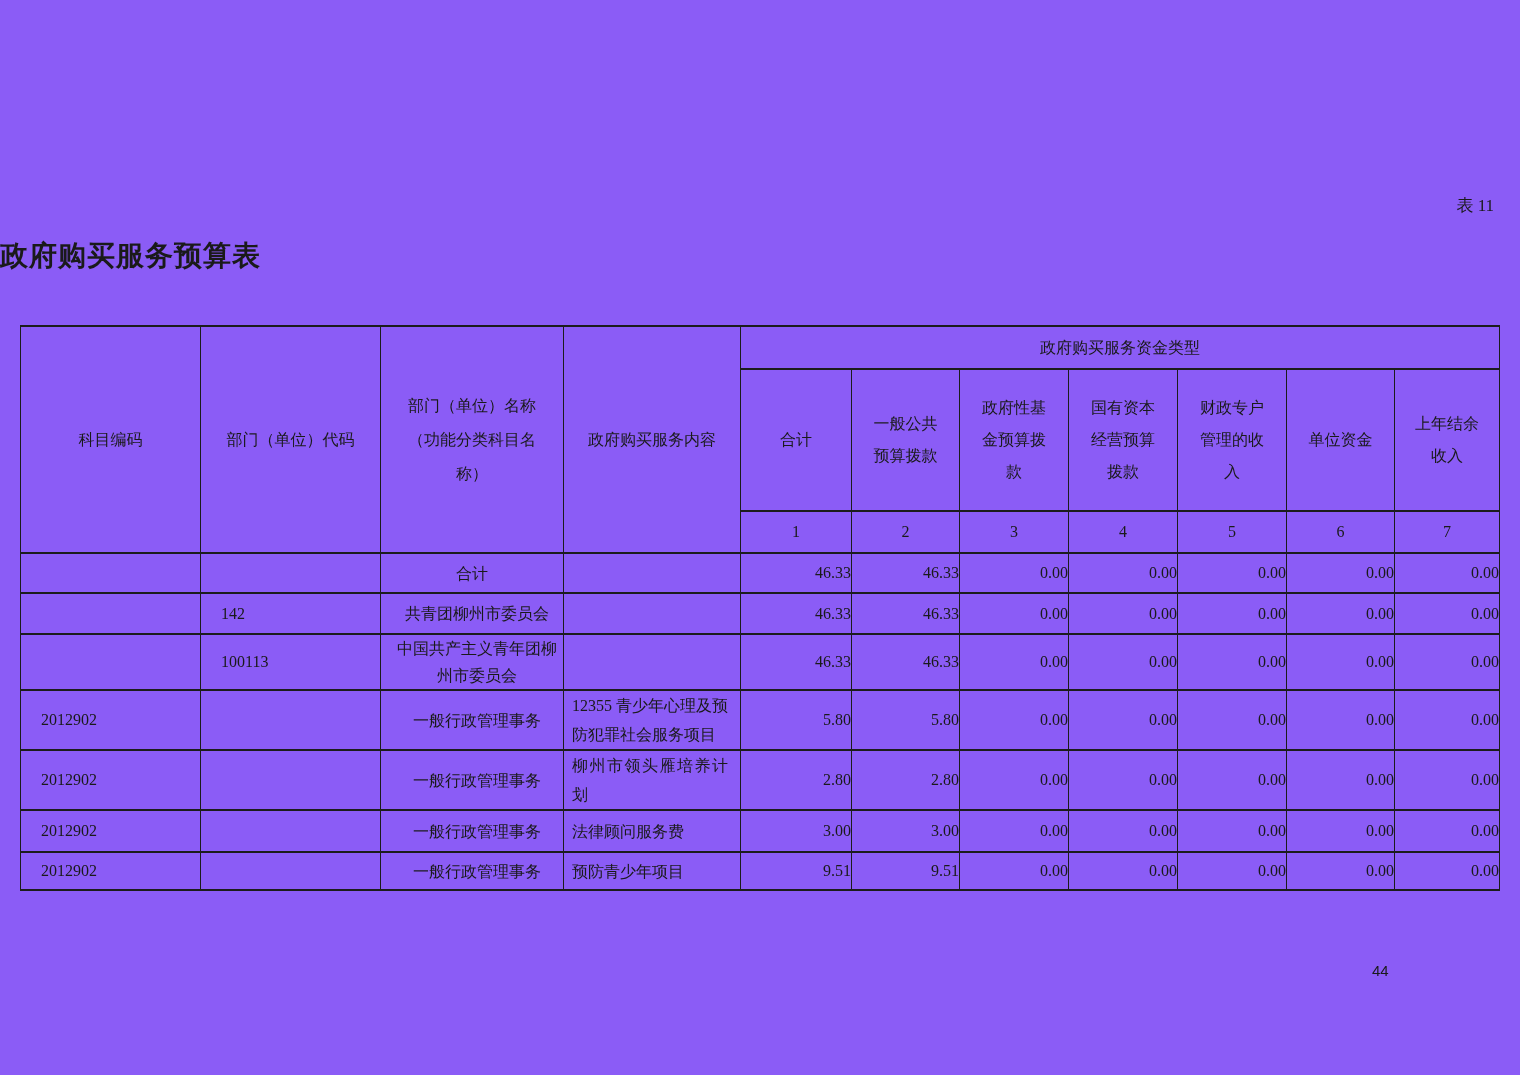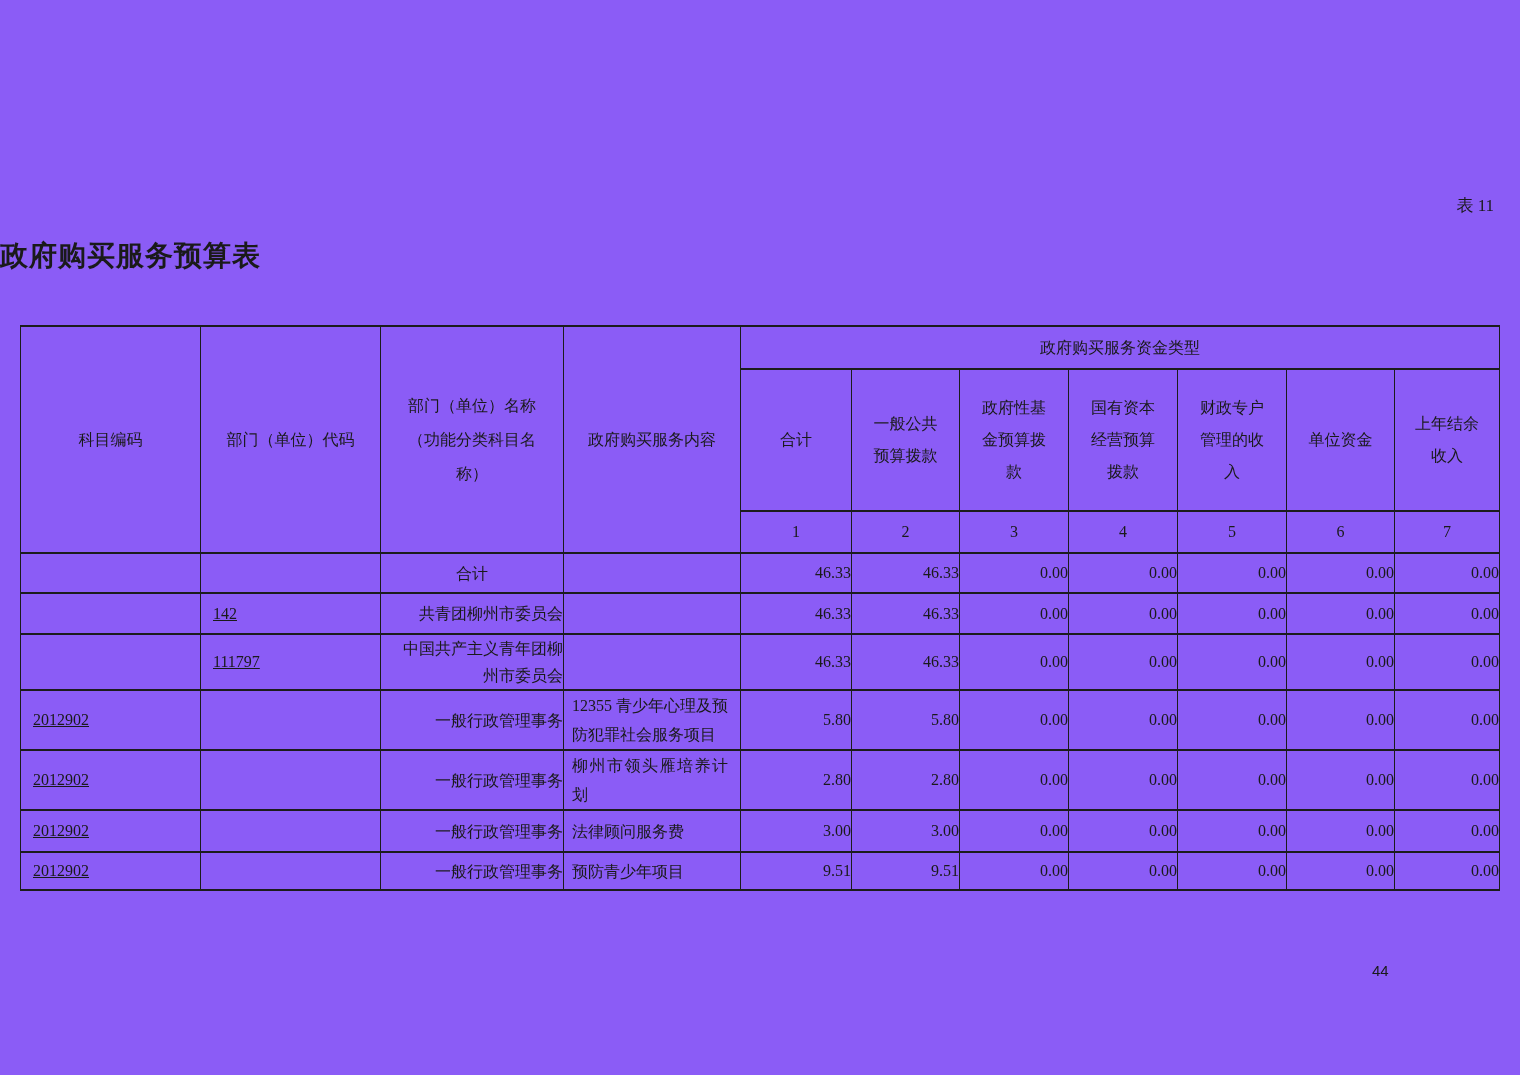--- a/index.html
+++ b/index.html
@@ -45,22 +45,22 @@
     border-bottom: 2px solid #1c1c1c;
     vertical-align: middle;
     font-weight: normal;
     overflow: hidden;
   }
   .budget th { text-align: center; line-height: 32px; padding: 2px 16px; }
   th.two-line { white-space: pre-line; }
   th.hdr-left { line-height: 34px; }
 
   td.c-numrow { text-align: center; }
-  td.c-code { text-align: left; padding-left: 12px; padding-right: 6px; text-decoration: underline; }
-  td.c-name { text-align: right; padding-left: 10px; line-height: 27px; }
+  td.c-code { text-align: left; padding-left: 20px; padding-right: 6px; }
+  td.c-name { text-align: center; padding-left: 10px; line-height: 27px; }
   td.c-name.center { text-align: center; padding-right: 10px; }
   td.c-content { text-align: justify; padding-left: 8px; padding-right: 12px; line-height: 29px; }
   td.c-num { text-align: right; padding-right: 0; }
 
   .page-number {
     position: absolute; top: 962px; left: 1372px;
     font-size: 15px;
     font-family: "Liberation Sans", "DejaVu Sans", sans-serif;
   }
 </style>
@@ -138,21 +138,21 @@
         <td class="c-num">46.33</td>
         <td class="c-num">46.33</td>
         <td class="c-num">0.00</td>
         <td class="c-num">0.00</td>
         <td class="c-num">0.00</td>
         <td class="c-num">0.00</td>
         <td class="c-num">0.00</td>
       </tr>
       <tr style="height:54px">
         <td class="c-code"></td>
-        <td class="c-code">111797</td>
+        <td class="c-code">100113</td>
         <td class="c-name">中国共产主义青年团柳州市委员会</td>
         <td class="c-content"></td>
         <td class="c-num">46.33</td>
         <td class="c-num">46.33</td>
         <td class="c-num">0.00</td>
         <td class="c-num">0.00</td>
         <td class="c-num">0.00</td>
         <td class="c-num">0.00</td>
         <td class="c-num">0.00</td>
       </tr>

